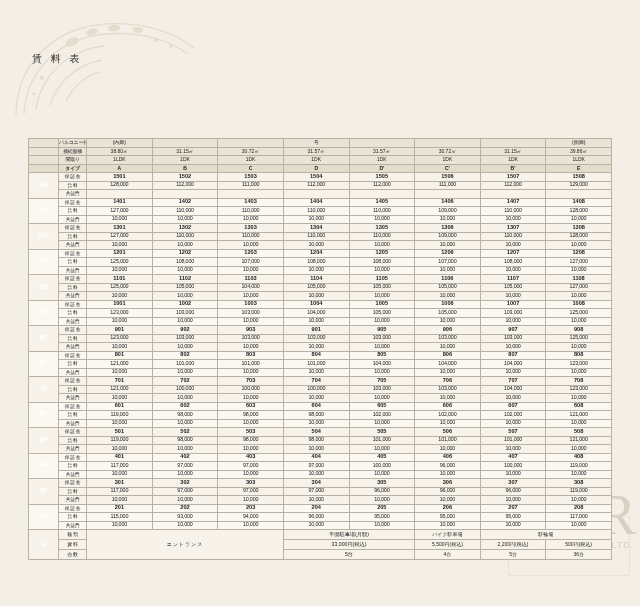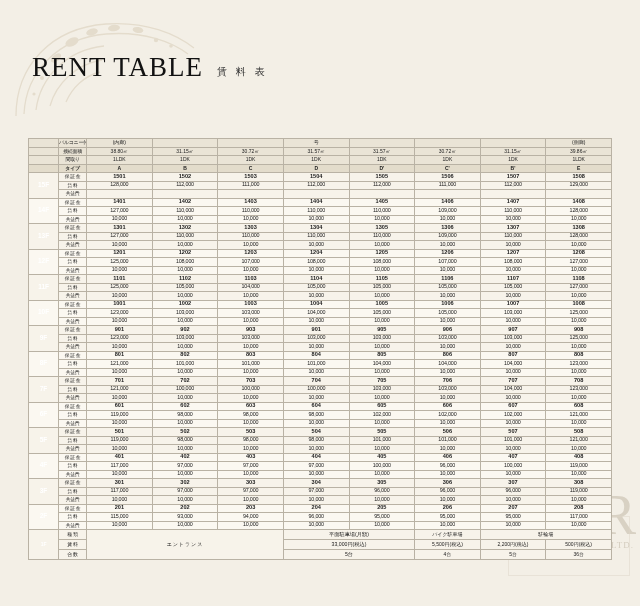--- a/index.html
+++ b/index.html
@@ -84,21 +84,20 @@
     <ellipse cx="132" cy="24" rx="5.4" ry="3" transform="rotate(8 132 24)"></ellipse>
     <ellipse cx="50" cy="52" rx="6" ry="3.4" transform="rotate(-40 50 52)"></ellipse>
     <circle cx="150" cy="34" r="2.2"></circle>
     <circle cx="165" cy="40" r="1.8"></circle>
     <circle cx="36" cy="72" r="2"></circle>
     <circle cx="28" cy="88" r="1.6"></circle>
   </g>
 </svg>
 
 <div class="header">
-  <div class="title">RENT TABLE</div>
   <div class="subtitle">賃 料 表</div>
 </div>
 
 <div class="watermark">
   <div class="wm-big">R</div>
   <div class="wm-small">1, REAL ESTATE CO., LTD.</div>
 </div>
 <div class="wm-box"></div>
 
 <div class="table-wrap">

